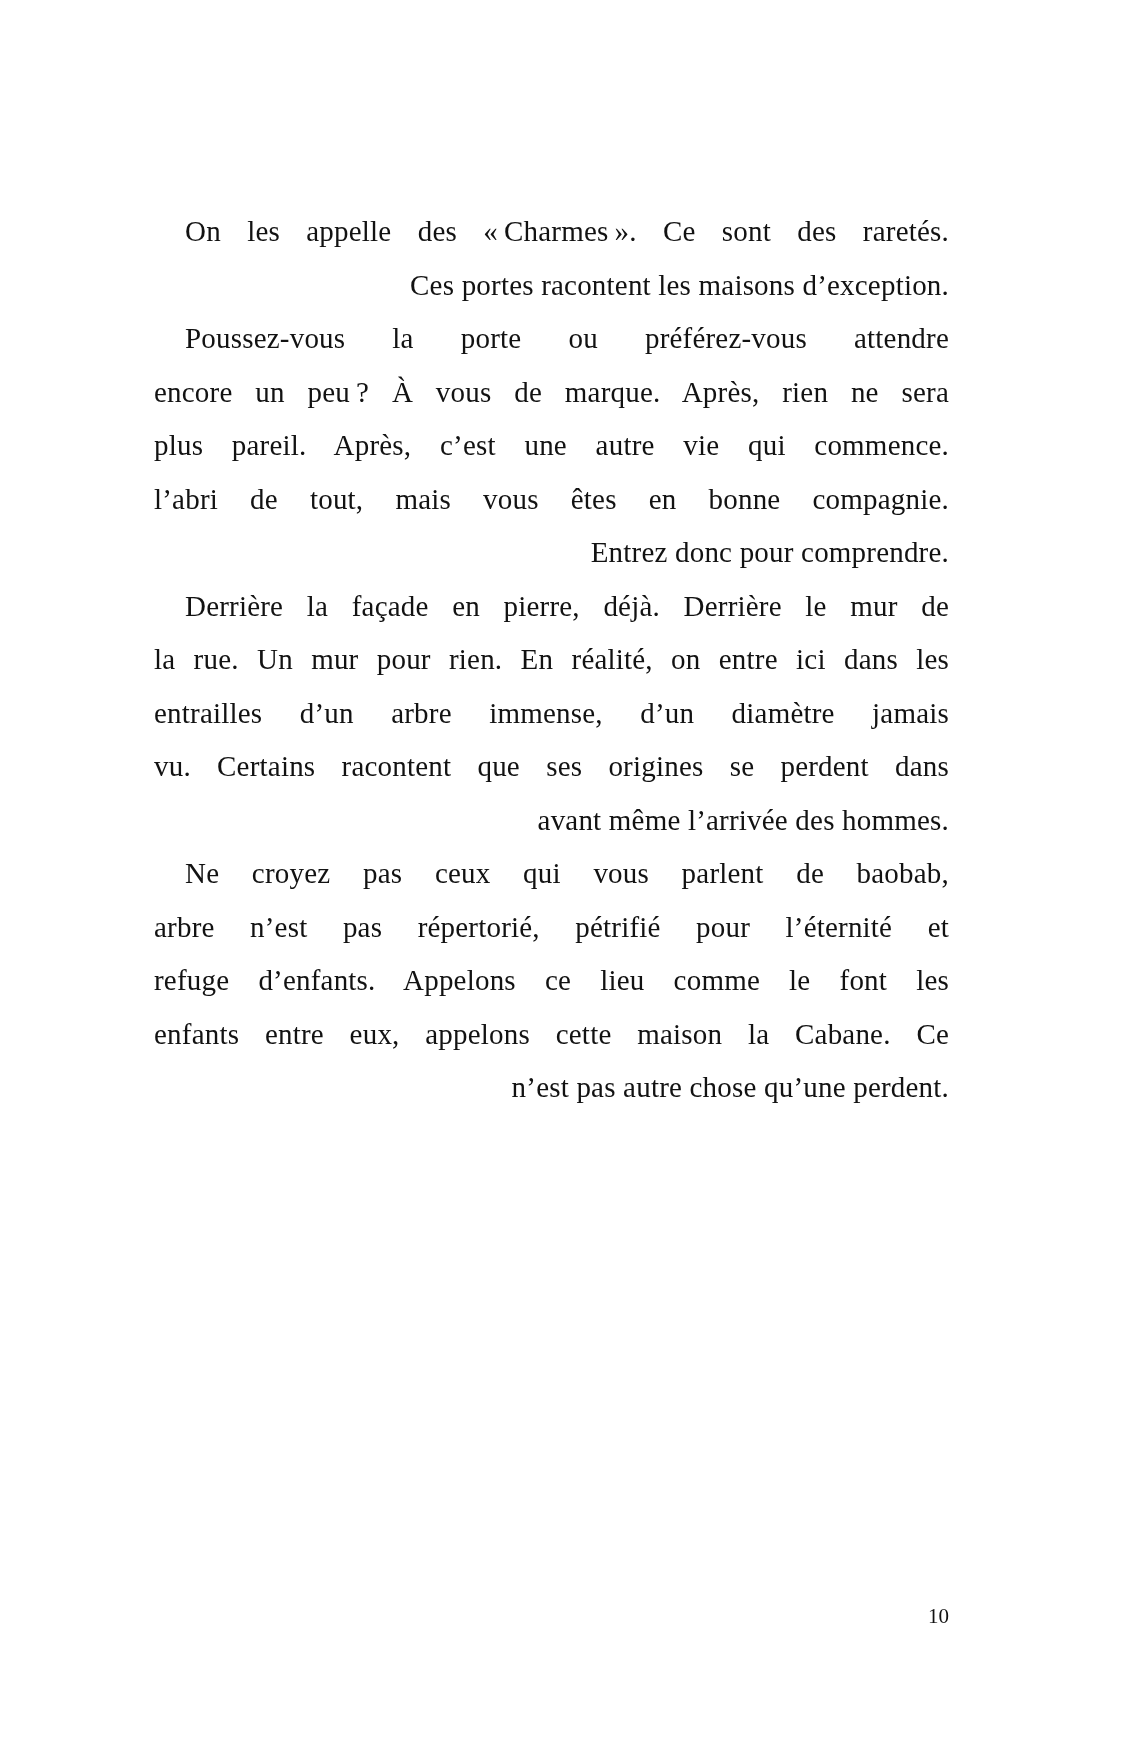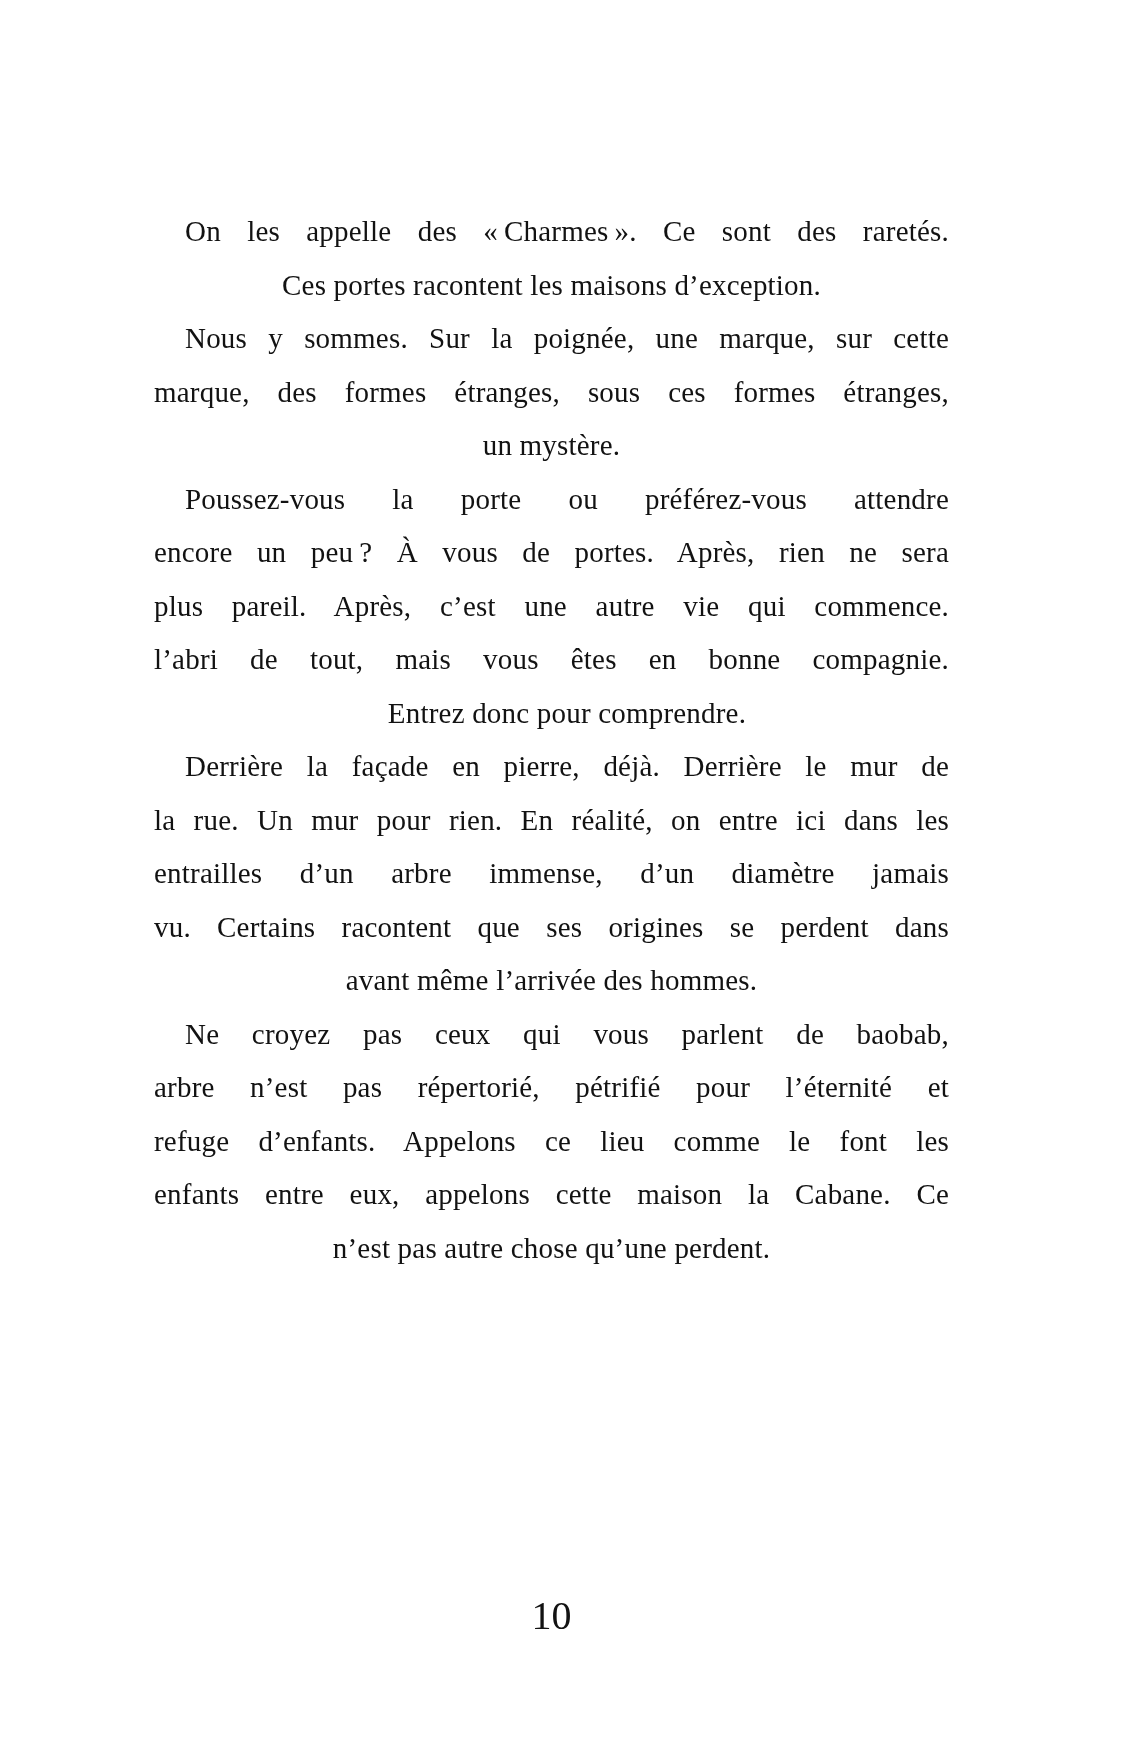--- a/index.html
+++ b/index.html
@@ -22,57 +22,52 @@
     top: 205px;
     width: 795px;
     color: #121212;
     font-size: 29px;
     line-height: 53.5px;
     letter-spacing: 0.2px;
   }
   .para { margin: 0; }
   .line {
     width: 100%;
-    text-align: center;
+    text-align: right;
   }
   .line.just {
     text-align: justify;
     text-align-last: justify;
   }
   .line.indent {
     text-indent: 31px;
   }
   .folio {
     position: absolute;
     left: 154px;
     top: 1598px;
     width: 795px;
-    text-align: center;
+    text-align: right;
     color: #121212;
-    font-size: 40px;
+    font-size: 21px;
     line-height: 36px;
   }
 </style>
 </head>
 <body>
 
 <div class="page">
   <div class="text-block">
       <div class="para">
         <div class="line indent just">On les appelle des « Charmes ». Ce sont des raretés.</div>
         <div class="line">Ces portes racontent les maisons d’exception.</div>
       </div>
       <div class="para">
-        <div class="line indent just">Nous y sommes. Sur la poignée, une marque, sur cette</div>
-        <div class="line just">marque, des formes étranges, sous ces formes étranges,</div>
-        <div class="line">un mystère.</div>
-      </div>
-      <div class="para">
         <div class="line indent just">Poussez-vous la porte ou préférez-vous attendre</div>
-        <div class="line just">encore un peu ? À vous de portes. Après, rien ne sera</div>
+        <div class="line just">encore un peu ? À vous de marque. Après, rien ne sera</div>
         <div class="line just">plus pareil. Après, c’est une autre vie qui commence.</div>
         <div class="line just">l’abri de tout, mais vous êtes en bonne compagnie.</div>
       </div>
       <div class="para">
         <div class="line indent">Entrez donc pour comprendre.</div>
       </div>
       <div class="para">
         <div class="line indent just">Derrière la façade en pierre, déjà. Derrière le mur de</div>
         <div class="line just">la rue. Un mur pour rien. En réalité, on entre ici dans les</div>
         <div class="line just">entrailles d’un arbre immense, d’un diamètre jamais</div>

